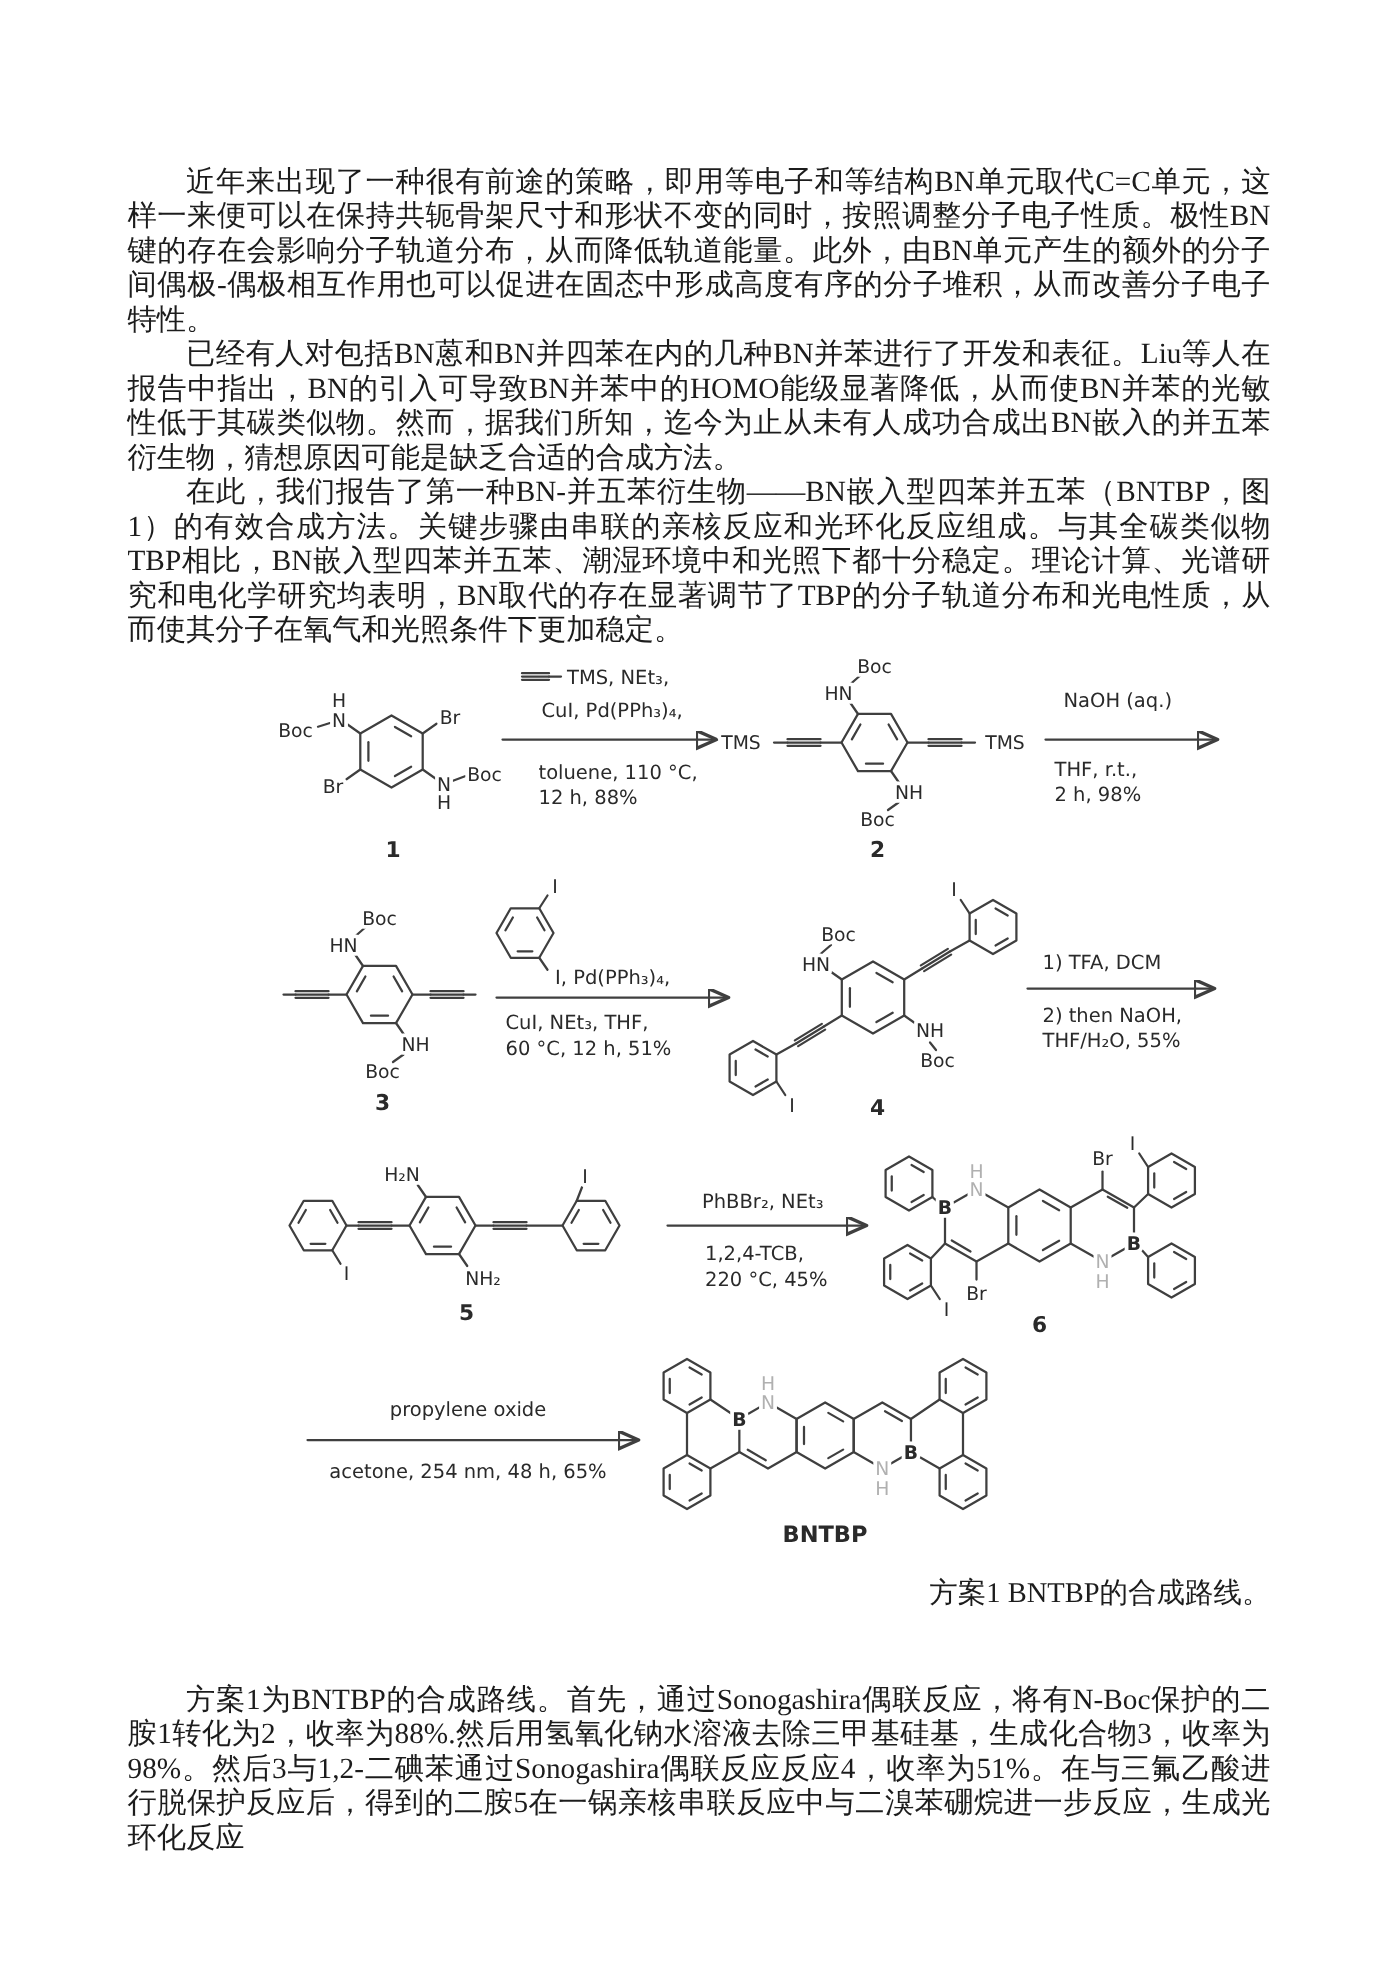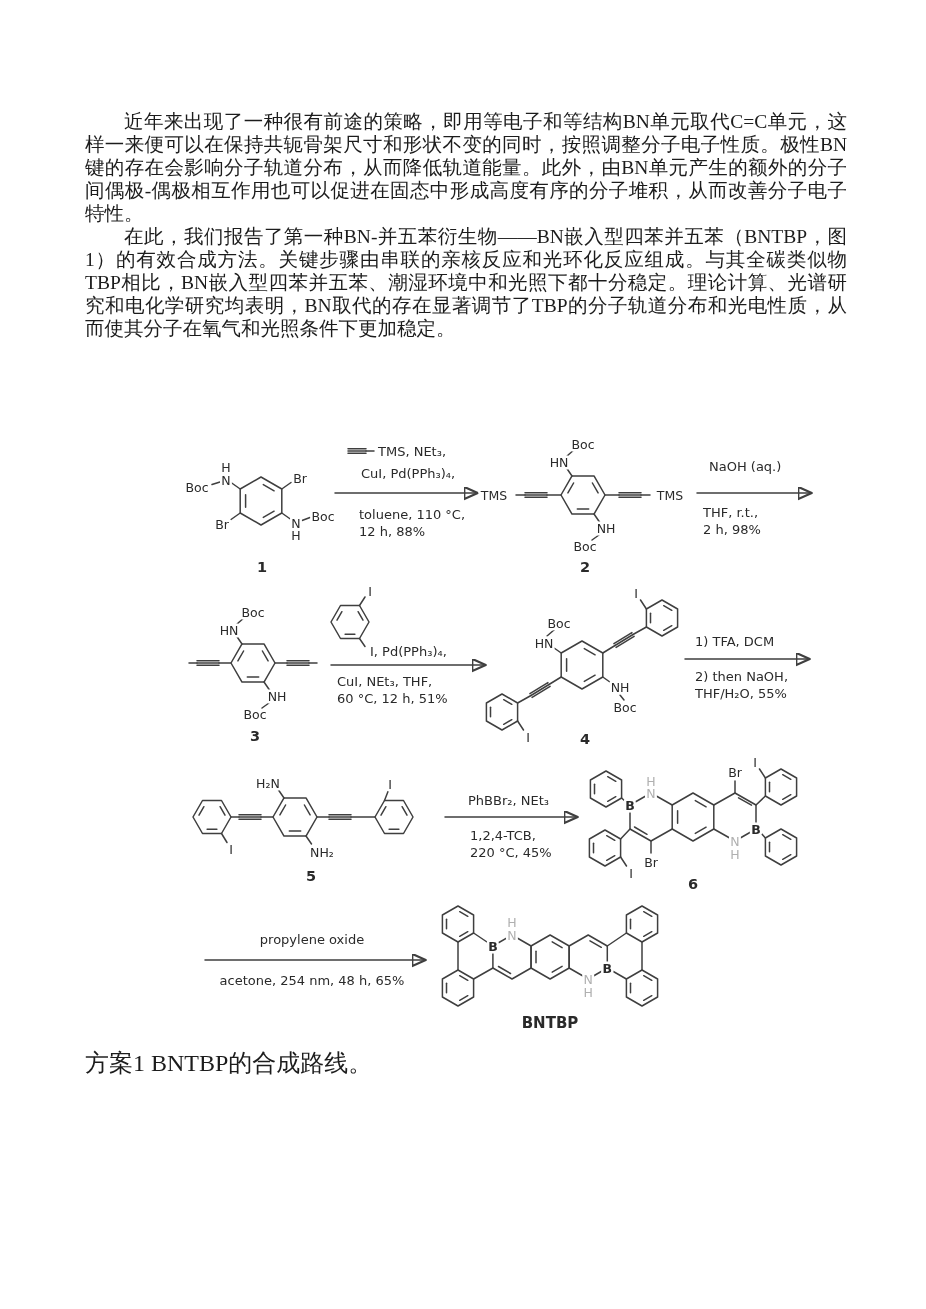--- a/index.html
+++ b/index.html
@@ -1,21 +1,21 @@
 <!DOCTYPE html>
 <html><head>
 <meta charset="utf-8">
 <style>
   html,body{margin:0;padding:0;background:#ffffff;}
   .page{position:relative;width:926px;height:1309px;background:#fff;overflow:hidden;
         font-family:"Liberation Serif","DejaVu Serif",serif;color:#1c1c1c;}
   .content{position:absolute;left:85px;top:110px;width:762px;}
   .content p{margin:0;font-size:19.5px;line-height:23px;text-align:justify;text-indent:2em;}
-  .caption{position:absolute;left:85px;top:1051px;width:762px;text-align:left;
-           font-size:24px;line-height:24px;}
+  .caption{position:absolute;left:85px;top:1051px;width:762px;text-align:right;
+           font-size:19px;line-height:24px;}
   .para-bottom{position:absolute;left:85px;top:1122px;width:762px;
            font-size:19.5px;line-height:23px;text-align:justify;text-indent:2em;margin:0;}
   .scheme{position:absolute;left:85px;top:425px;width:780px;height:620px;}
   svg line, svg polygon, svg path{fill:none;stroke:#3f3f3f;stroke-width:1.5;stroke-linecap:round;stroke-linejoin:round;}
   svg text{font-family:"DejaVu Sans","Liberation Sans",sans-serif;fill:#2a2a2a;}
   .atom{font-size:12.5px;text-anchor:middle;dominant-baseline:central;
         paint-order:stroke;stroke:#ffffff;stroke-width:5px;stroke-linejoin:round;}
   .cond{font-size:13px;}
   .cond.mid{text-anchor:middle;}
   .num{font-size:14.5px;font-weight:bold;text-anchor:middle;dominant-baseline:central;}
@@ -23,20 +23,21 @@
   .gray{fill:#b0b0b0;}
   .bold{font-weight:bold;}
 </style>
 </head>
 <body>
 
 <div class="page">
 
   <div class="content">
     <p>近年来出现了一种很有前途的策略，即用等电子和等结构BN单元取代C=C单元，这样一来便可以在保持共轭骨架尺寸和形状不变的同时，按照调整分子电子性质。极性BN键的存在会影响分子轨道分布，从而降低轨道能量。此外，由BN单元产生的额外的分子间偶极-偶极相互作用也可以促进在固态中形成高度有序的分子堆积，从而改善分子电子特性。</p>
+    <p>已经有人对包括BN蒽和BN并四苯在内的几种BN并苯进行了开发和表征。Liu等人在报告中指出，BN的引入可导致BN并苯中的HOMO能级显著降低，从而使BN并苯的光敏性低于其碳类似物。然而，据我们所知，迄今为止从未有人成功合成出BN嵌入的并五苯衍生物，猜想原因可能是缺乏合适的合成方法。</p>
     <p>在此，我们报告了第一种BN-并五苯衍生物——BN嵌入型四苯并五苯（BNTBP，图1）的有效合成方法。关键步骤由串联的亲核反应和光环化反应组成。与其全碳类似物TBP相比，BN嵌入型四苯并五苯、潮湿环境中和光照下都十分稳定。理论计算、光谱研究和电化学研究均表明，BN取代的存在显著调节了TBP的分子轨道分布和光电性质，从而使其分子在氧气和光照条件下更加稳定。</p>
   </div>
 
   <div class="scheme">
   <svg width="780" height="620" viewBox="0 0 780 620">
     <defs>
       <marker id="ah" markerWidth="11" markerHeight="9" refX="8.5" refY="4" orient="auto">
         <path d="M0,0 L9,4 L0,8 z" fill="#3f3f3f" stroke="none"></path>
       </marker>
     </defs>
@@ -389,14 +390,15 @@
       <text class="atom gray" x="503.2" y="554">N</text>
       <text class="atom gray" x="503.2" y="567">H</text>
       <text class="atom bold" x="522.25" y="543">B</text>
       <text class="prod" x="465" y="598">BNTBP</text>
     </g>
   </svg>
   </div>
 
   <div class="caption">方案1 BNTBP的合成路线。</div>
 
+  <p class="para-bottom">方案1为BNTBP的合成路线。首先，通过Sonogashira偶联反应，将有N-Boc保护的二胺1转化为2，收率为88%.然后用氢氧化钠水溶液去除三甲基硅基，生成化合物3，收率为98%。然后3与1,2-二碘苯通过Sonogashira偶联反应反应4，收率为51%。在与三氟乙酸进行脱保护反应后，得到的二胺5在一锅亲核串联反应中与二溴苯硼烷进一步反应，生成光环化反应</p>
 
 </div>
 
 </body></html>

